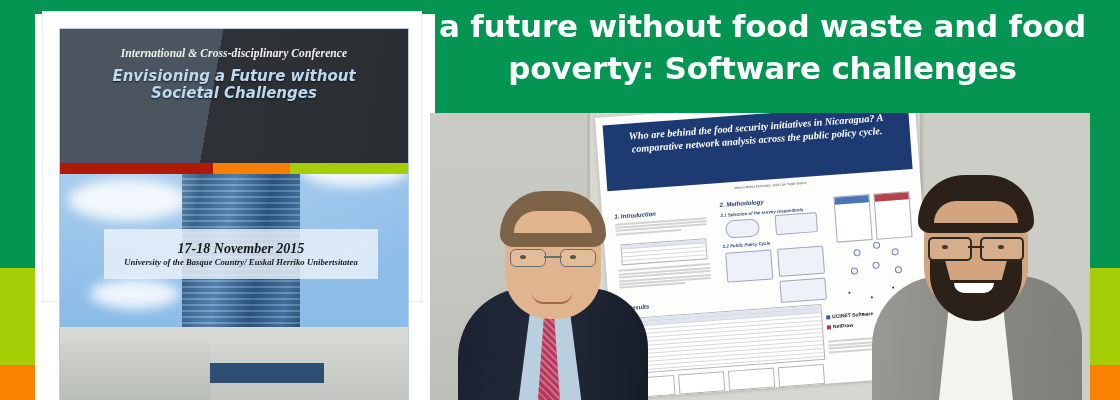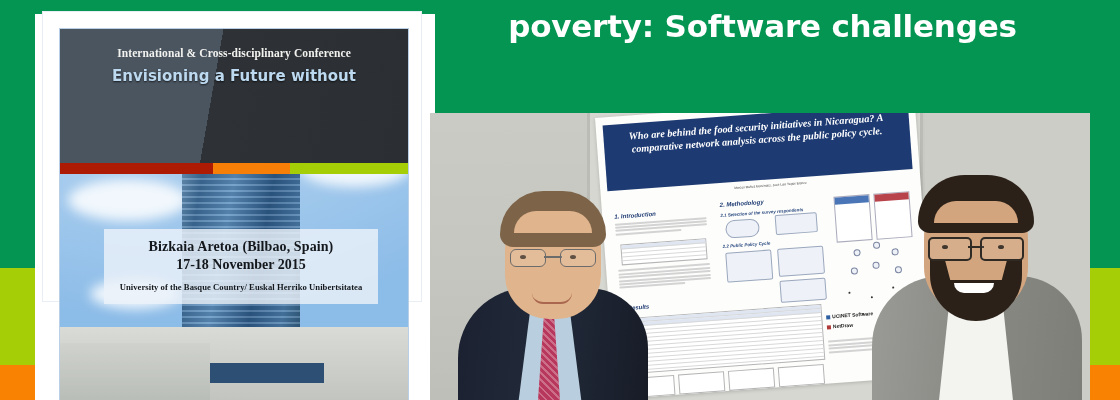--- a/index.html
+++ b/index.html
@@ -13,21 +13,21 @@
   .rail .seg{position:absolute;left:0;right:0;}
   .seg-green{top:0;height:268px;background:#039551;}
   .seg-lime{top:268px;height:97px;background:#a6ce07;}
   .seg-orange{top:365px;height:35px;background:#fa8203;}
 
   
   .top-strip{position:absolute;left:35px;top:0;width:400px;height:14px;background:#039551;}
 
   
   .poster-frame{position:absolute;left:43px;top:12px;width:378px;height:289px;background:#ffffff;
-                box-shadow:0 0 0 1px #e9eef4;}
+                box-shadow:0 0 0 1px #e9eef4;font-style:italic;}
   .poster{position:absolute;left:16px;top:16px;width:348px;height:372px;overflow:hidden;
           background:linear-gradient(#9dc2e8 0%, #bcd9f2 18%, #dceaf7 40%, #cfe2f5 70%, #c3d9ee 100%);
           border:1px solid #b9cfe6;}
   
   .sky{position:absolute;inset:0;background:
         radial-gradient(120% 70% at 30% 8%, #cfe4f8 0%, #a9cdee 45%, #8cbce8 100%);}
   .cloud{position:absolute;border-radius:50%;background:rgba(255,255,255,.85);filter:blur(6px);}
   .c1{left:8px;top:150px;width:120px;height:42px;}
   .c2{left:240px;top:120px;width:110px;height:38px;}
   .c3{left:30px;top:250px;width:90px;height:30px;}
@@ -55,21 +55,21 @@
   .stripe i{display:block;height:100%;}
   .stripe .s1{flex:0 0 44%;background:#ad1b05;}
   .stripe .s2{flex:0 0 22%;background:#f77f08;}
   .stripe .s3{flex:1;background:#a6ce07;}
 
   
   .venue{position:absolute;left:44px;top:200px;width:262px;padding:10px 6px 12px;
         background:rgba(236,242,249,.82);text-align:center;font-family:"Liberation Serif",serif;color:#14181c;}
   .venue .l1{font-size:14px;font-weight:700;letter-spacing:.1px;}
   .venue .l2{font-size:14px;font-weight:700;margin-top:2px;}
-  .venue .l3{font-size:8.6px;font-weight:700;margin-top:9px;letter-spacing:.05px;}
+  .venue .l3{font-size:8.6px;font-weight:700;letter-spacing:.05px;}
 
   
   .head-banner{position:absolute;left:435px;top:0;right:30px;height:113px;background:#039551;}
   .head-banner .h-text{position:absolute;left:0;right:0;top:6px;text-align:center;color:#ffffff;
         font-family:"DejaVu Sans",sans-serif;font-weight:700;font-size:31px;line-height:1.34;
         letter-spacing:-.2px;}
 
   .photo{position:absolute;left:430px;top:113px;width:660px;height:287px;overflow:hidden;
         background:#c9c9c4;}
   
@@ -176,40 +176,41 @@
       <div class="cloud c2"></div>
       <div class="cloud c3"></div>
       <div class="tower"></div>
       <div class="podium"></div>
       <div class="podium-wall"></div>
 
       <div class="poster-head">
         <div class="conf-kicker">International &amp; Cross-disciplinary Conference</div>
         <div class="conf-title">
           <div>Envisioning a Future without</div>
+          <div>Societal Challenges</div>
         </div>
       </div>
 
       <div class="stripe">
         <i class="s1"></i>
         <i class="s2"></i>
         <i class="s3"></i>
       </div>
 
       <div class="venue">
-        <div class="l1">Bizkaia Aretoa  (Bilbao, Spain)</div>
         <div class="l2">17-18 November 2015</div>
         <div class="l3">University of the Basque Country/ Euskal Herriko Unibertsitatea</div>
       </div>
 
     </div>
   </div>
 
   <div class="head-banner">
     <div class="h-text">
+      <div>a future without food waste and food</div>
       <div>poverty: Software challenges</div>
     </div>
   </div>
 
   <div class="photo">
     <div class="wall"></div>
     <div class="wall-panel"></div>
     <div class="wall-panel2"></div>
 
     <div class="wallposter">

